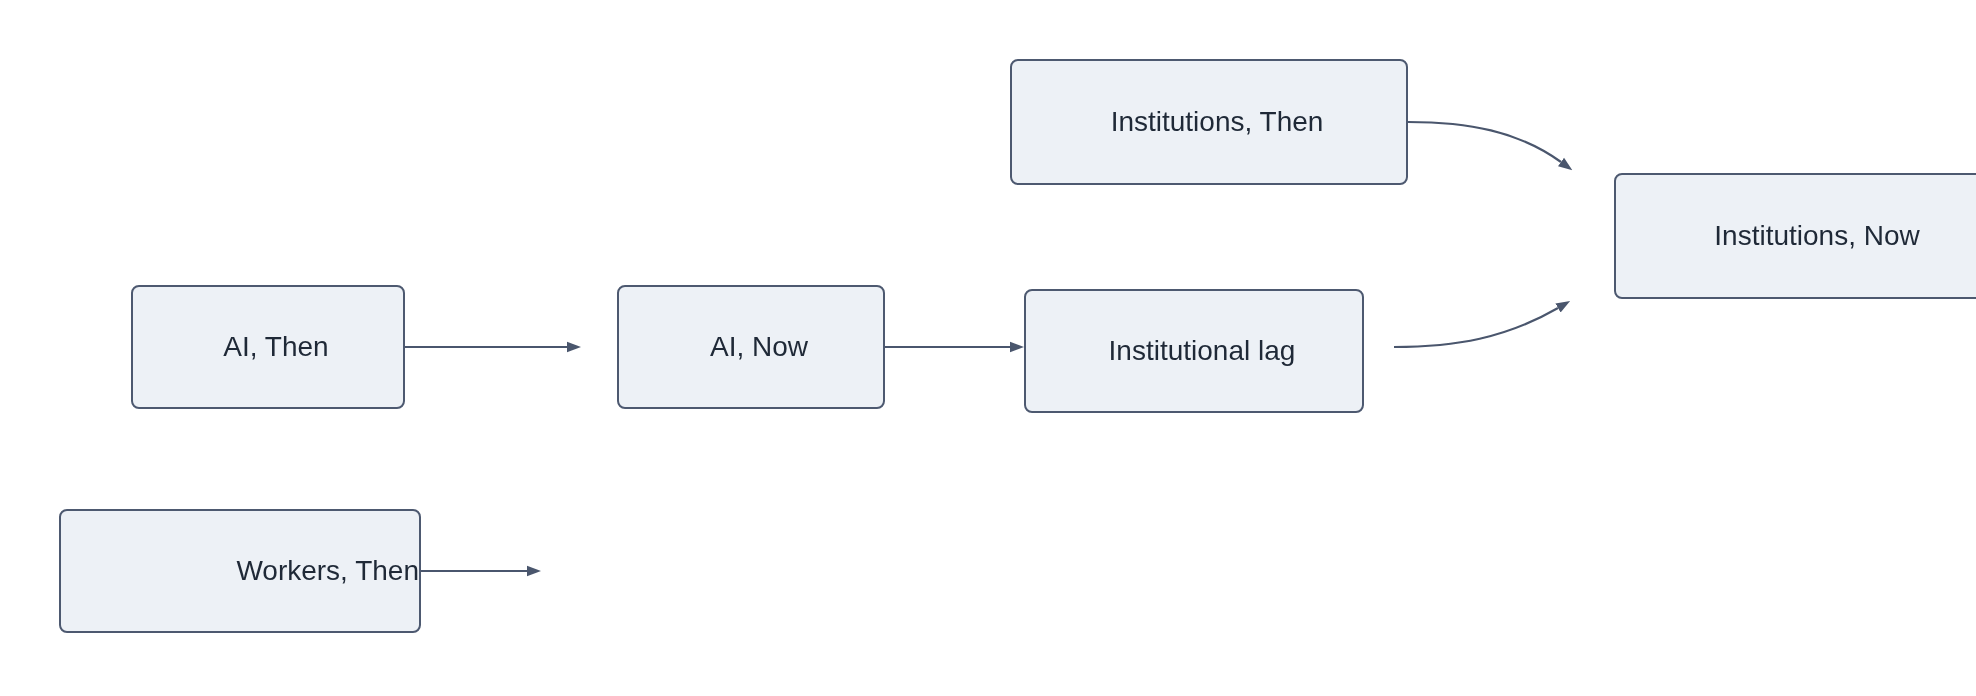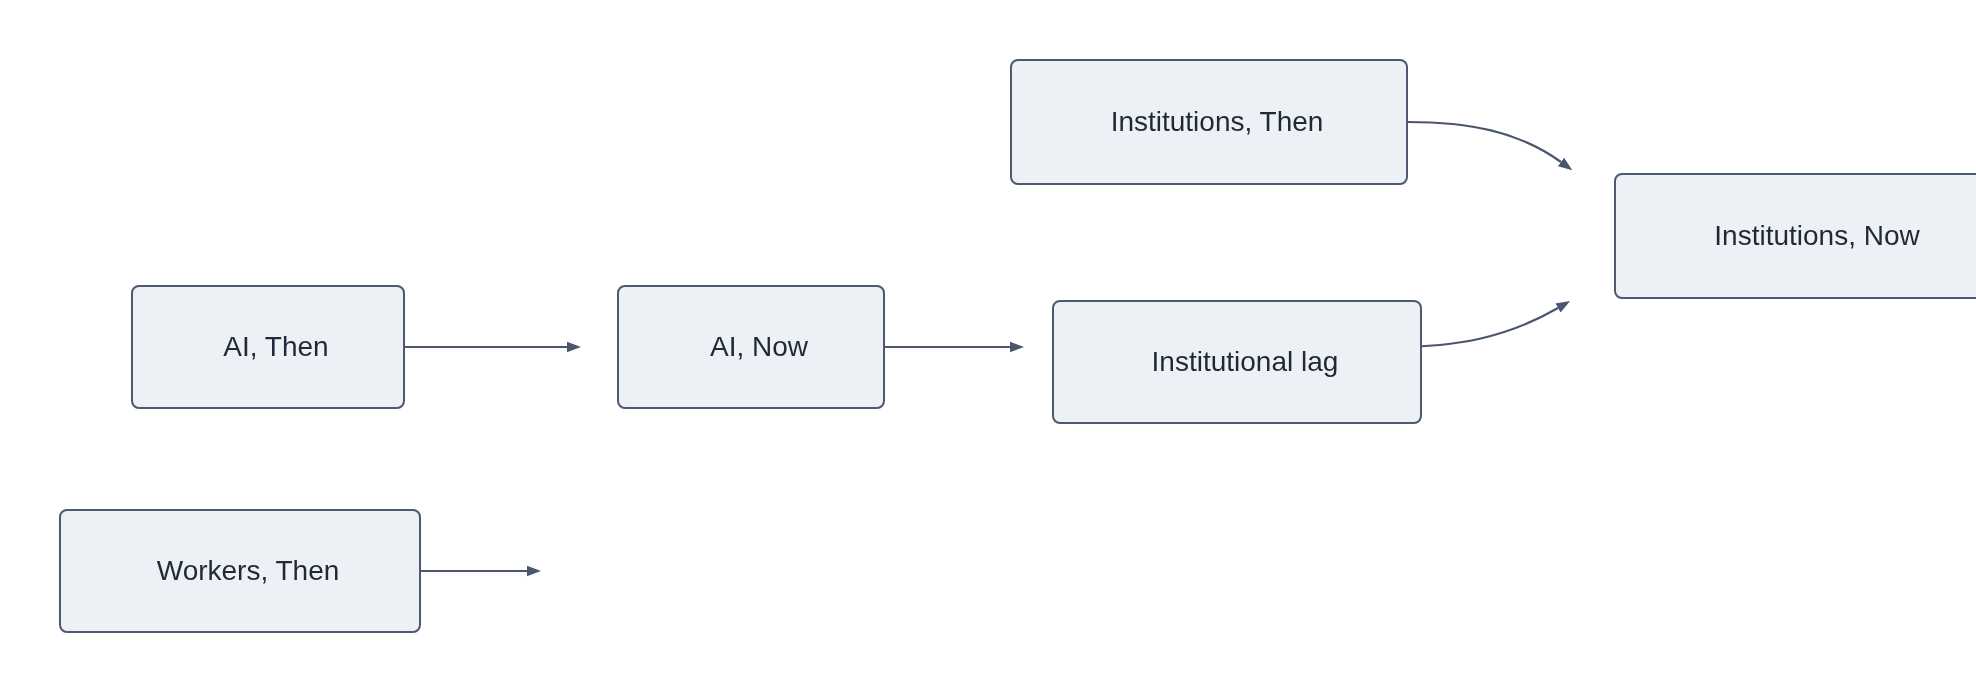--- a/index.html
+++ b/index.html
@@ -31,22 +31,22 @@
     font-size:28px;
     line-height:1.2;
     text-align:center;
     padding-left:16px;
   }
   
   .n-institutions-then{left:1010px;top:59px;width:398px;height:126px;}
   .n-institutions-now{left:1614px;top:173px;width:390px;height:126px;}
   .n-ai-then{left:103px;top:285px;width:274px;height:124px;margin-left:28px;}
   .n-ai-now{left:581px;top:285px;width:268px;height:124px;margin-left:36px;}
-  .n-institutional-lag{left:1024px;top:300px;width:370px;height:124px;margin-left:28px;}
-  .n-workers-then{left:59px;top:509px;width:362px;height:124px;}
+  .n-institutional-lag{left:1024px;top:289px;width:340px;height:124px;}
+  .n-workers-then{left:59px;top:509px;width:362px;height:124px;justify-content:flex-end;}
   .n-workers-now{left:539px;top:509px;width:351px;height:124px;}
 </style>
 </head>
 <body>
 
 <div class="canvas">
 
   <svg class="edges" viewBox="0 0 1976 696" xmlns="http://www.w3.org/2000/svg">
     <defs>
       <marker id="arrow" viewBox="0 0 14 12" refX="0" refY="6" markerWidth="14" markerHeight="12" markerUnits="userSpaceOnUse" orient="auto">

